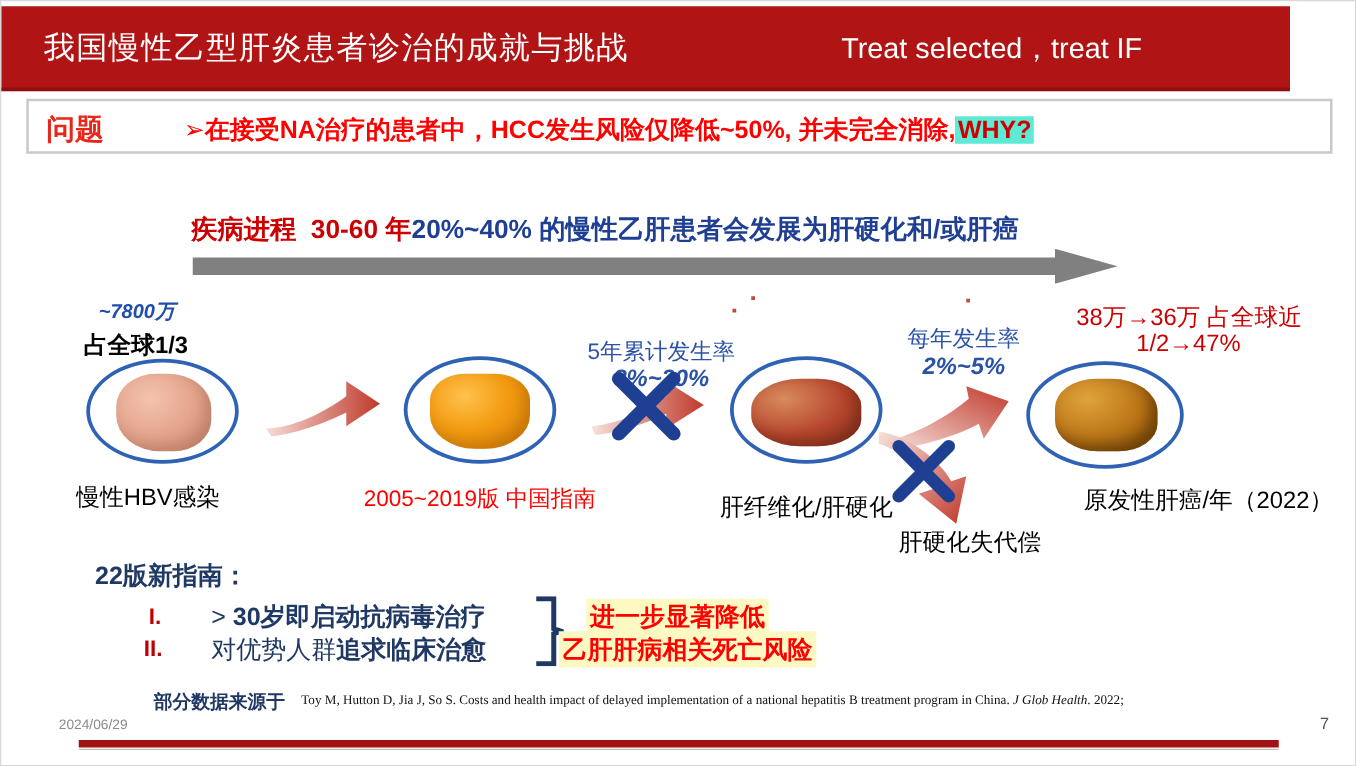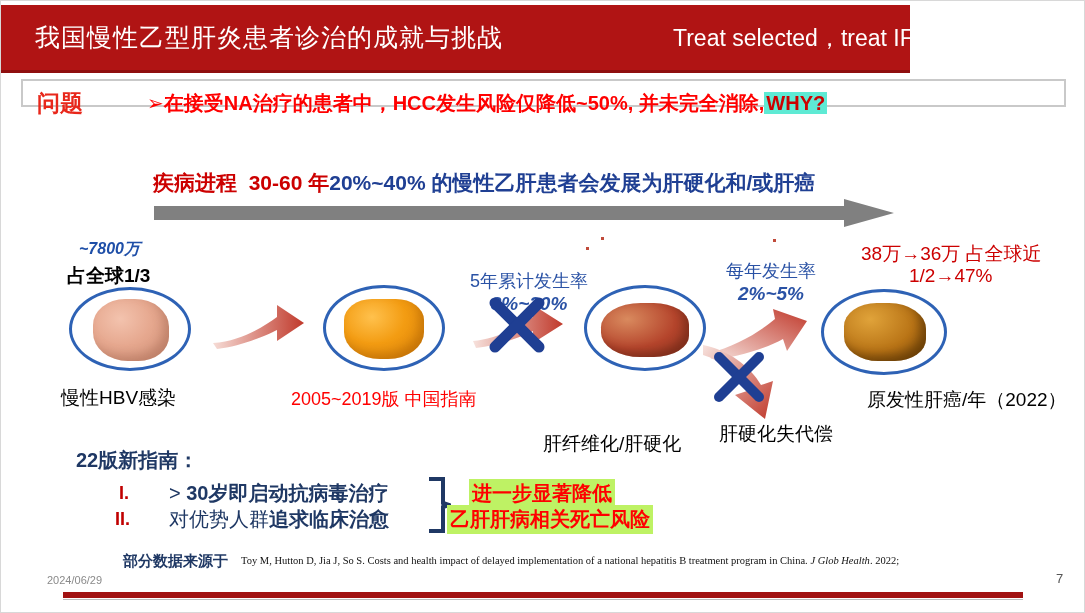--- a/index.html
+++ b/index.html
@@ -6,35 +6,35 @@
   body{
     width:1085px;height:613px;
     background:#ffffff;
     font-family:"Liberation Sans","DejaVu Sans",sans-serif;
     overflow:hidden;position:relative;
   }
   .slide{position:absolute;left:0;top:0;width:1085px;height:613px;background:#fff;
          border:1px solid #d8d8d8;box-sizing:border-box;overflow:hidden;}
 
   
-  .header{position:absolute;left:0;top:4px;width:909px;height:68px;
+  .header{position:absolute;left:0;top:4px;width:1031px;height:68px;
           background:#b01414;overflow:hidden;}
   .header:before{content:"";position:absolute;right:0;top:0;width:300px;height:68px;
      background:
        radial-gradient(ellipse 60px 30px at 930px 18px, rgba(255,170,160,.40), rgba(255,170,160,0) 70%),
        radial-gradient(ellipse 50px 40px at 1010px 40px, rgba(255,150,140,.35), rgba(255,150,140,0) 70%),
        radial-gradient(ellipse 90px 50px at 1065px 20px, rgba(240,120,110,.45), rgba(240,120,110,0) 72%);}
   .header-line{position:absolute;left:0;bottom:0;width:1085px;height:3px;background:#8f0f0f;}
   .hdr-title{position:absolute;left:34px;top:16px;color:#ffffff;font-size:25px;
              letter-spacing:1px;white-space:nowrap;}
   .hdr-sub{position:absolute;left:672px;top:18px;color:#ffffff;font-size:23px;
            white-space:nowrap;}
 
   
-  .qbanner{position:absolute;left:20px;top:78px;width:1045px;height:28px;
+  .qbanner{position:absolute;left:20px;top:78px;width:1045px;height:44px;
            background:#ffffff;border:2px solid #c9c9c9;box-sizing:border-box;}
   .q-label{position:absolute;left:14px;top:7px;font-size:23px;font-weight:bold;color:#e8271b;}
   .q-text{position:absolute;left:124px;top:9px;font-size:20px;font-weight:bold;color:#ff0000;
           white-space:nowrap;}
   .q-hl{background:#5eead4;color:#cc0000;padding:0 2px;}
 
   
   .prog-label{position:absolute;left:152px;top:168px;font-size:21px;font-weight:bold;
               white-space:nowrap;}
   .prog-label .red{color:#cc0000;}
@@ -55,21 +55,21 @@
                 white-space:nowrap;}
   .topstat-black{position:absolute;color:#000;font-size:19px;font-weight:bold;white-space:nowrap;}
   .topstat-red{position:absolute;color:#cc0000;font-size:19px;white-space:nowrap;text-align:center;}
 
   
   .g-title{position:absolute;left:75px;top:446px;font-size:20px;font-weight:bold;color:#1f3864;
            white-space:nowrap;}
   .g-num{position:absolute;font-size:18px;font-weight:bold;color:#c00000;}
   .g-item{position:absolute;font-size:20px;color:#1f3864;white-space:nowrap;}
   .g-item b{font-weight:bold;}
-  .hl-line{position:absolute;background:#bef264;color:#ff0000;font-size:20px;font-weight:bold;
+  .hl-line{position:absolute;background:#fef9c3;color:#ff0000;font-size:20px;font-weight:bold;
            white-space:nowrap;padding:1px 3px;}
 
   
   .cite-lead{position:absolute;left:122px;top:551px;font-size:15px;font-weight:bold;color:#1f3864;
              white-space:nowrap;}
   .cite1{position:absolute;left:240px;top:554px;font-size:10.5px;color:#111;
          font-family:"Liberation Serif","DejaVu Serif",serif;white-space:nowrap;}
   .cite1 i{font-style:italic;}
   .cite2{position:absolute;left:440px;top:569px;font-size:10.5px;color:#111;
          font-family:"Liberation Serif","DejaVu Serif",serif;white-space:nowrap;}
@@ -149,21 +149,21 @@
   </svg>
   <svg style="position:absolute;left:488px;top:296px;width:56px;height:56px;">
     <line x1="6" y1="6" x2="50" y2="50" stroke="#1f3f93" stroke-width="11" stroke-linecap="round"></line>
     <line x1="50" y1="6" x2="6" y2="50" stroke="#1f3f93" stroke-width="11" stroke-linecap="round"></line>
   </svg>
 
   <div class="ellipse" style="left:583px;top:284px;width:122px;height:86px;"></div>
   <div class="liver" style="left:600px;top:302px;width:88px;height:54px;border-radius:45% 40% 40% 45%;
               background:radial-gradient(ellipse at 30% 30%, #d98a5e 0%, #b5452c 55%, #8e3320 100%);
               box-shadow:inset -6px -5px 9px rgba(90,30,15,.45);"></div>
-  <div class="cap" style="left:542px;top:392px;margin-top:38px;">肝纤维化/肝硬化</div>
+  <div class="cap" style="left:575px;top:392px;">肝纤维化/肝硬化</div>
 
   <div class="stat-blue" style="left:700px;top:258px;width:140px;">
     <span>每年发生率</span>
     <span class="rate">2%~5%</span>
   </div>
 
   <svg style="position:absolute;left:706px;top:306px;width:106px;height:54px;">
     <defs>
         <linearGradient id="ga3" x1="0" y1="1" x2="1" y2="0">
       <stop offset="0%" stop-color="#f7e2dd"></stop>

